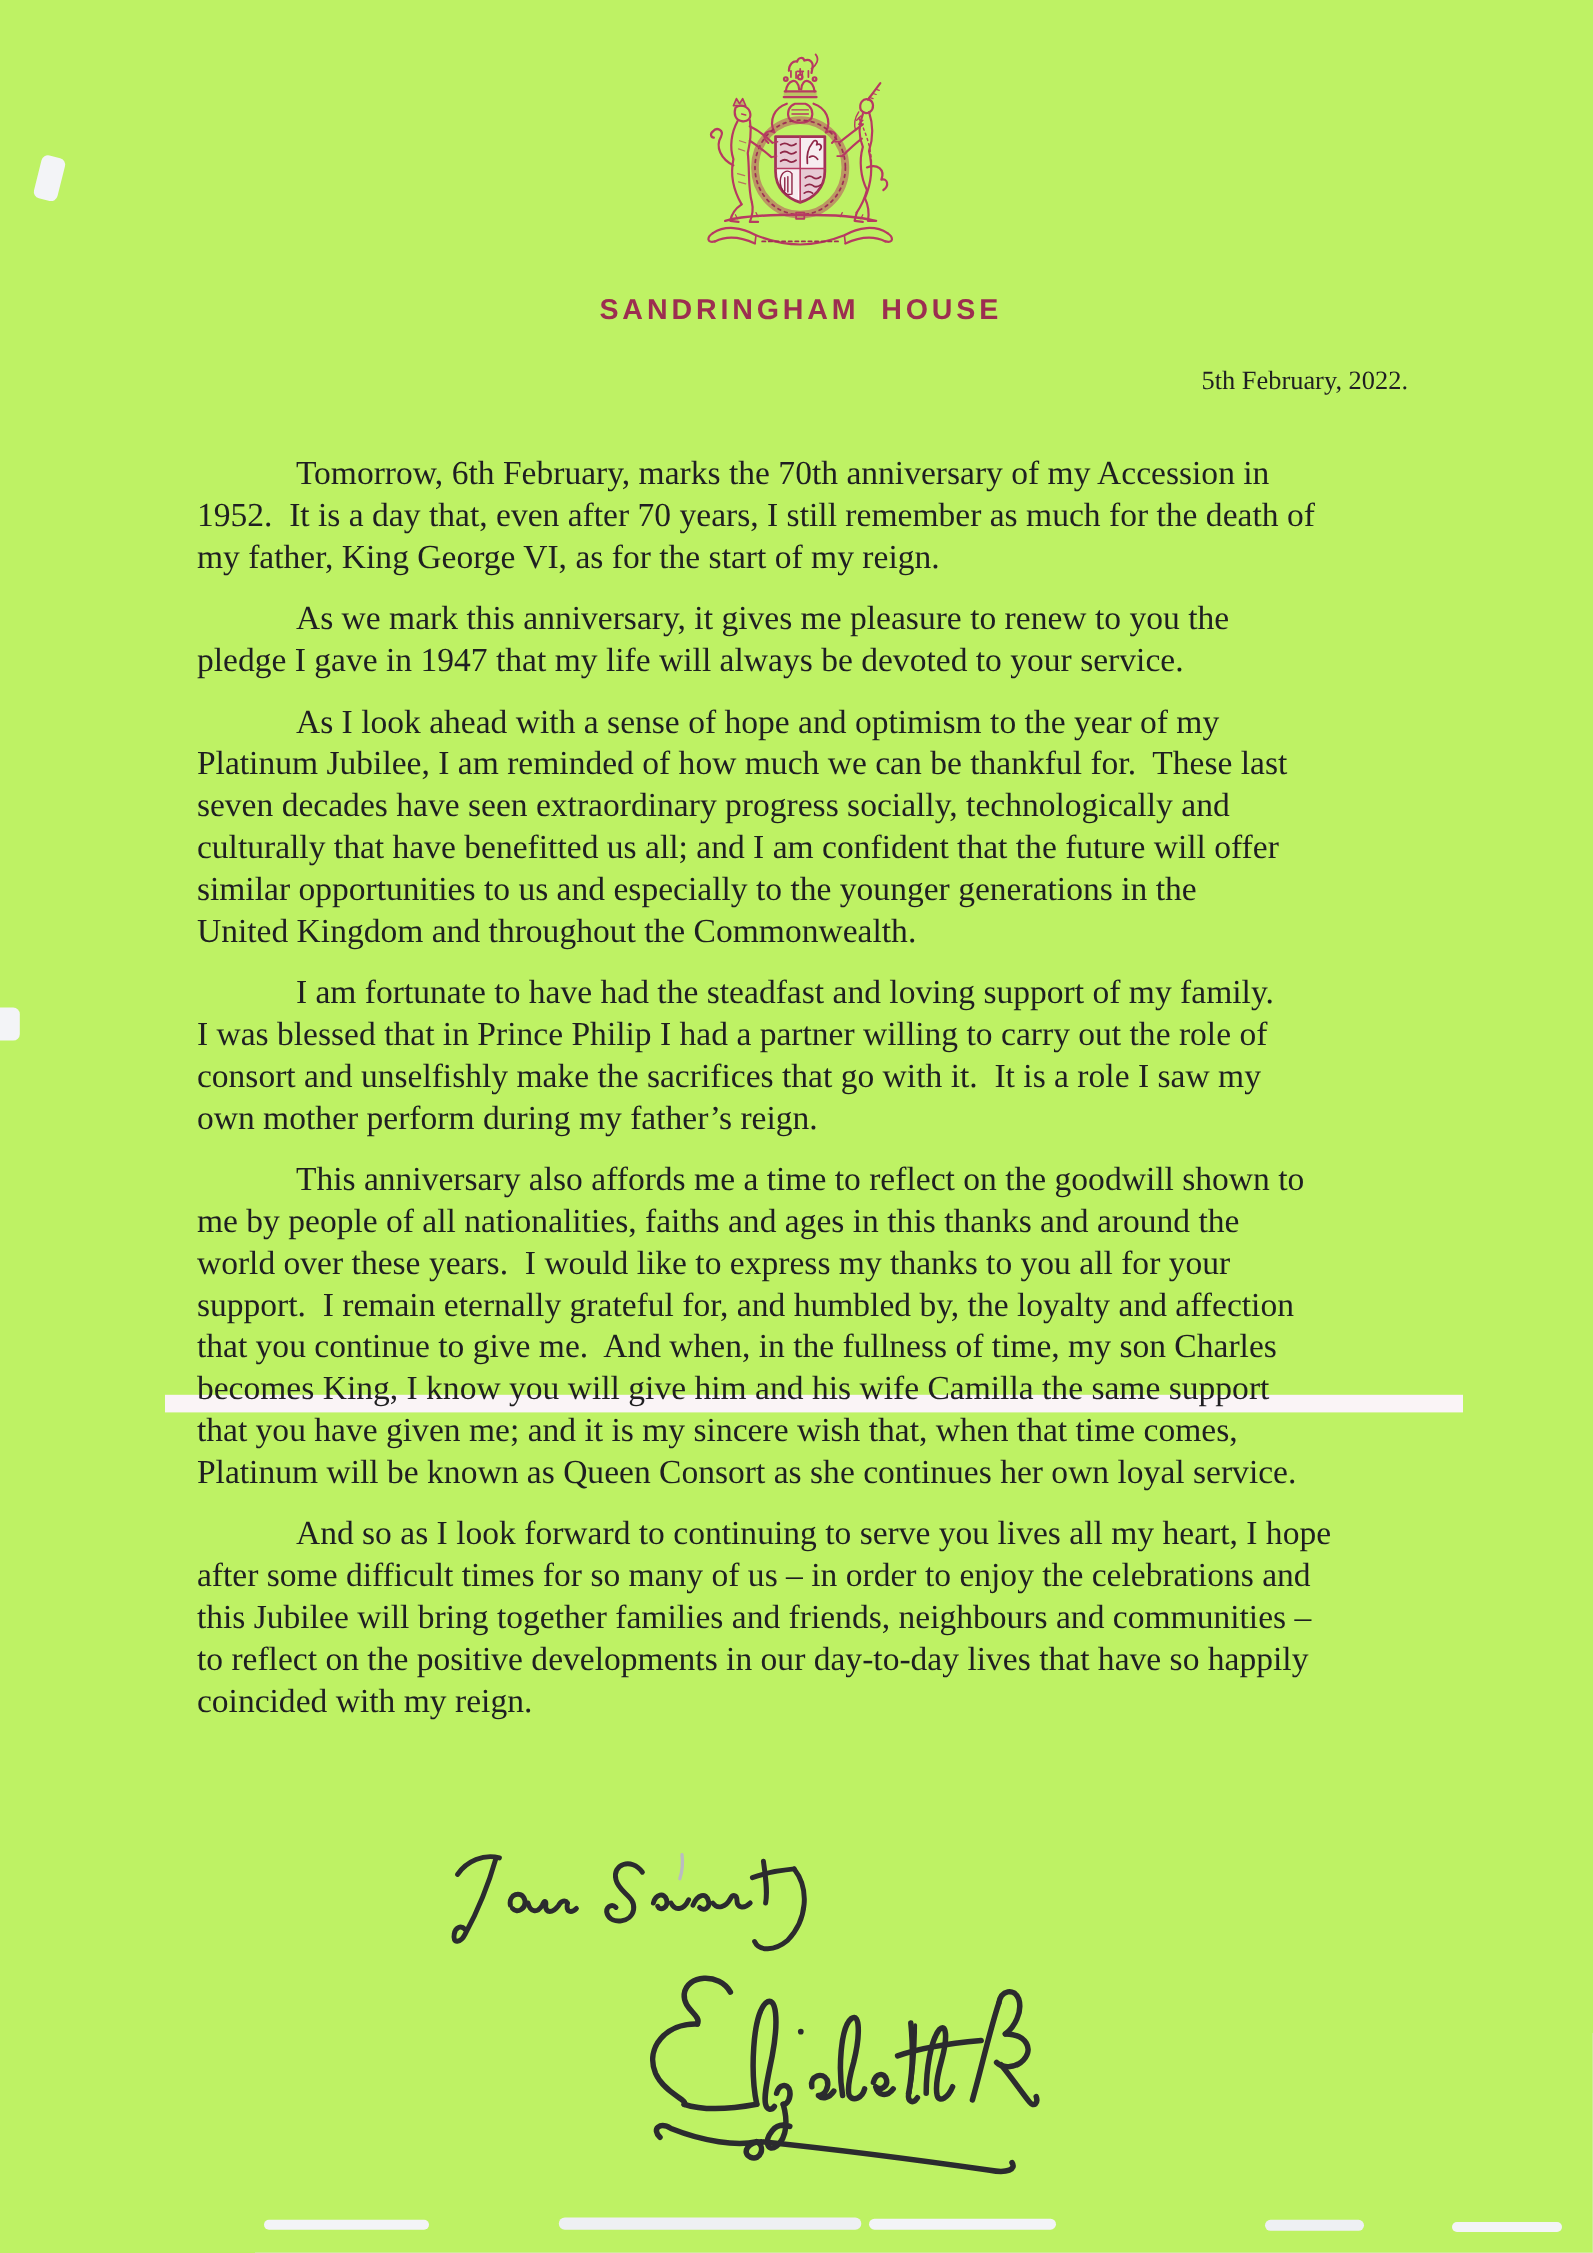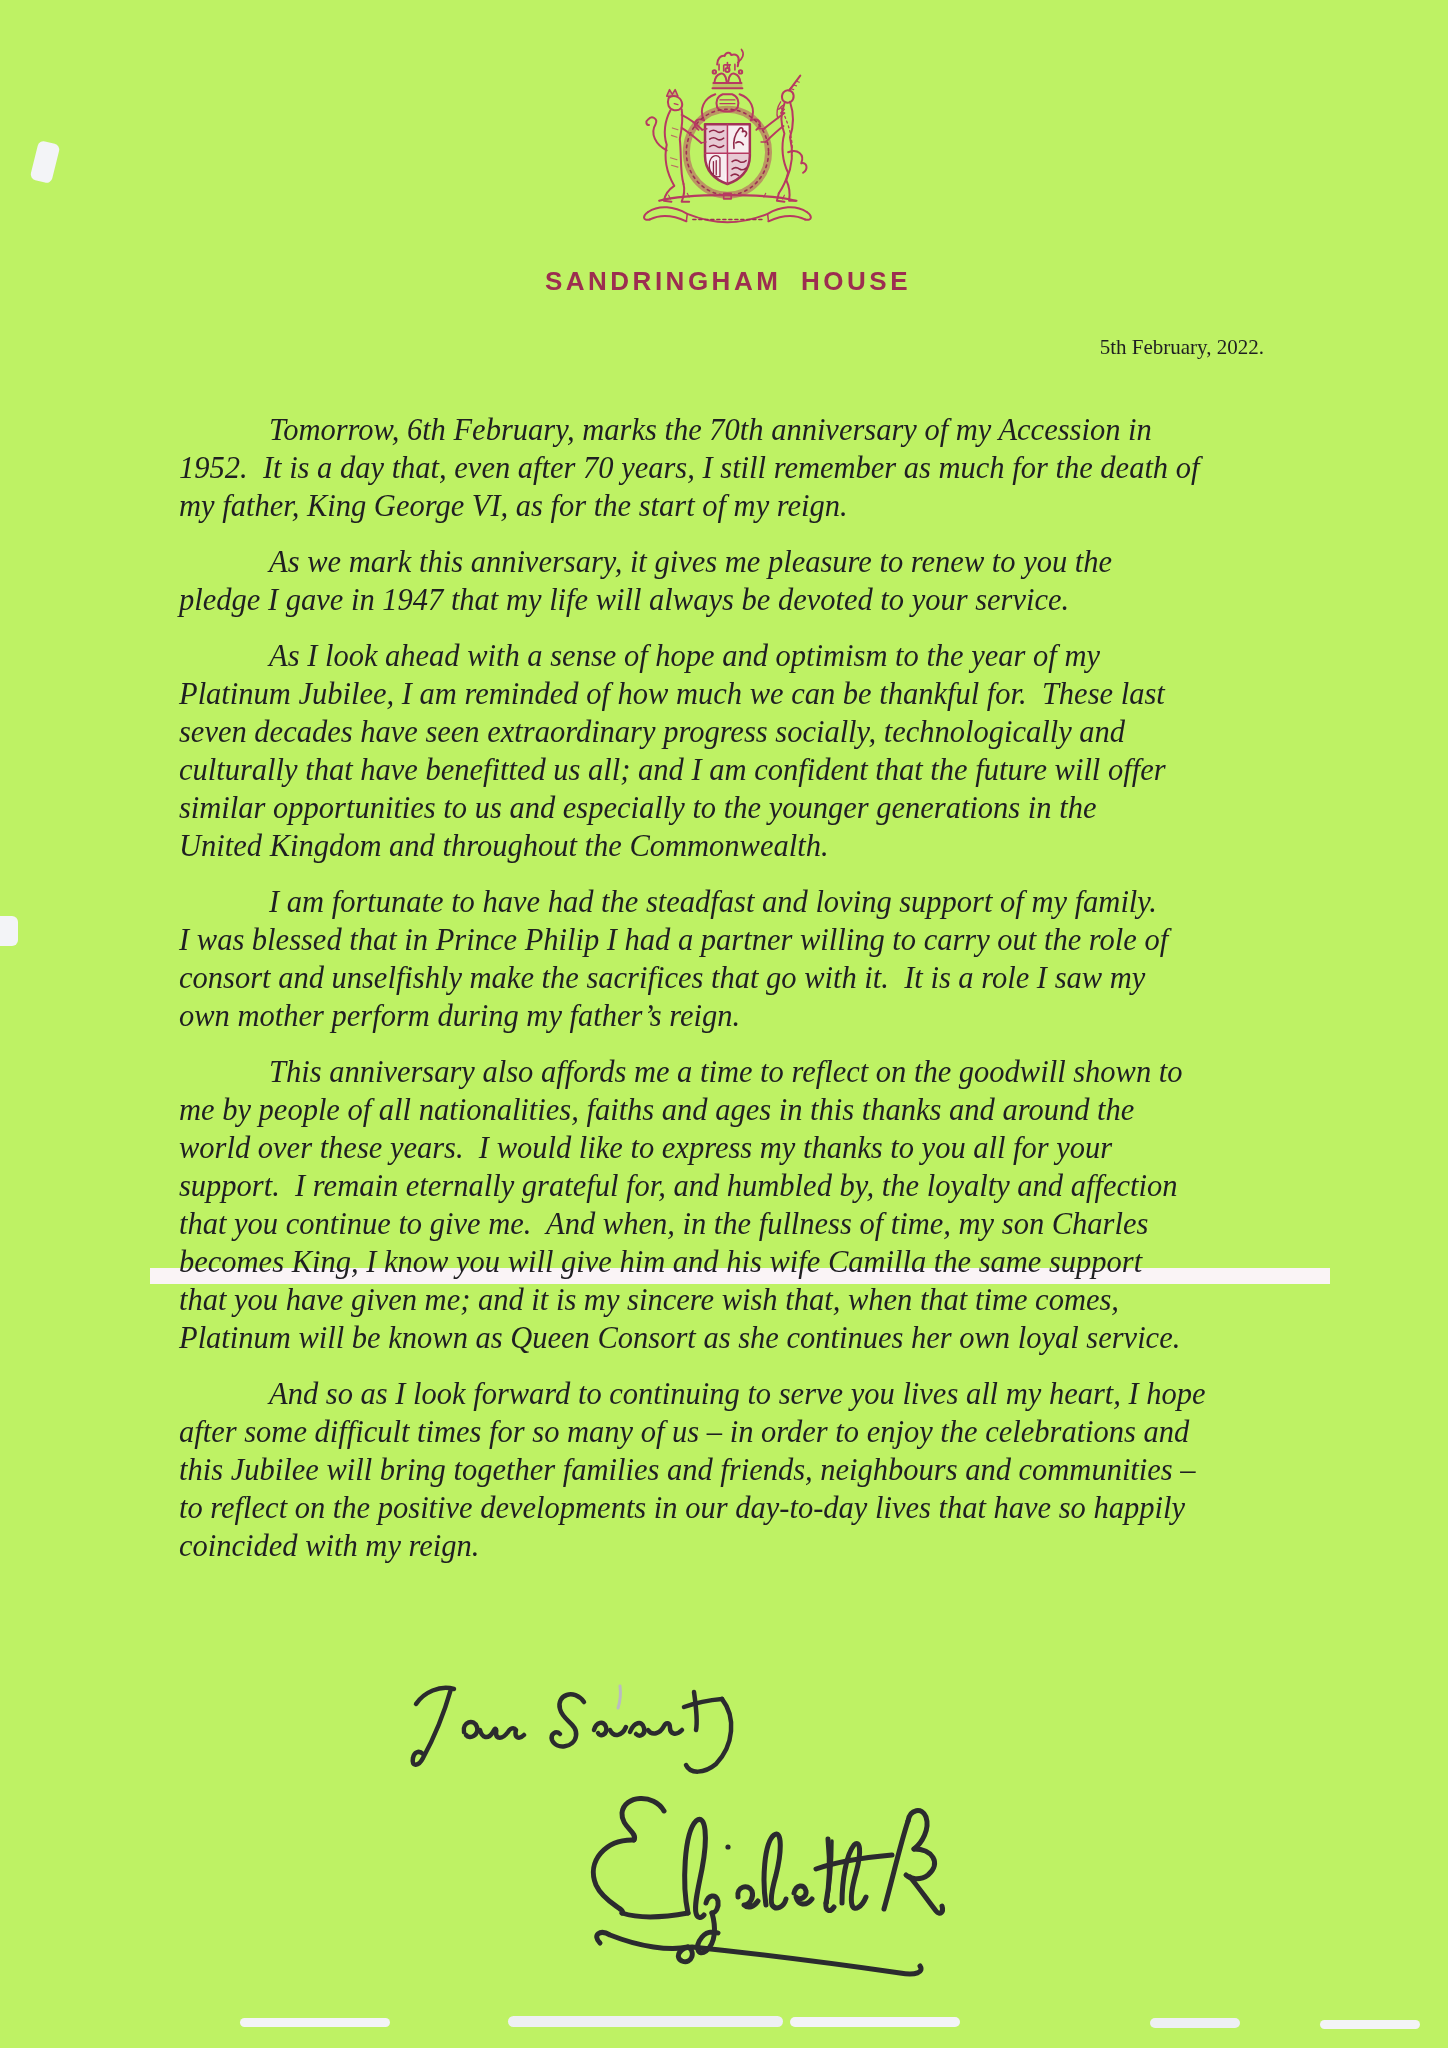--- a/index.html
+++ b/index.html
@@ -21,32 +21,32 @@
     text-align:center;
     font-family:"Liberation Sans","DejaVu Sans",sans-serif;
     font-weight:bold;
     font-size:26px;
     letter-spacing:3.5px;
     word-spacing:9px;
     color:var(--letterhead,#9c2e50);
   }
   
   .date-line{
-    position:absolute;top:328px;right:184px;
-    font-size:21px;line-height:38px;
+    position:absolute;top:328px;right:168px;
+    font-size:24px;line-height:38px;
     white-space:pre;
   }
   
   .letter-body{
     position:absolute;left:179px;top:411px;width:1160px;
     font-size:30.5px;line-height:38px;
   }
   .paragraph{margin:0 0 0 0;}
   .paragraph + .paragraph{margin-top:18px;}
-  .line{white-space:pre;font-style:italic;}
+  .line{white-space:pre;}
   .line.first{padding-left:90px;}
   
   .valediction-svg{position:absolute;left:398px;top:1672px;width:400px;height:125px;}
   .royal-sig-svg{position:absolute;left:570px;top:1785px;width:390px;height:215px;}
   .sig-stroke{fill:none;stroke:var(--ink,#2b2b2e);stroke-linecap:round;stroke-linejoin:round;}
   .pencil{fill:none;stroke:#babbc1;stroke-linecap:round;}
   
   .artifact{position:absolute;background:#eef0f3;border-radius:6px;}
   .artifact.soft{background:#f3f4f7;}
   .scan-band{position:absolute;left:150px;top:1268px;width:1180px;height:16px;background:#faf4f6;z-index:0;}

